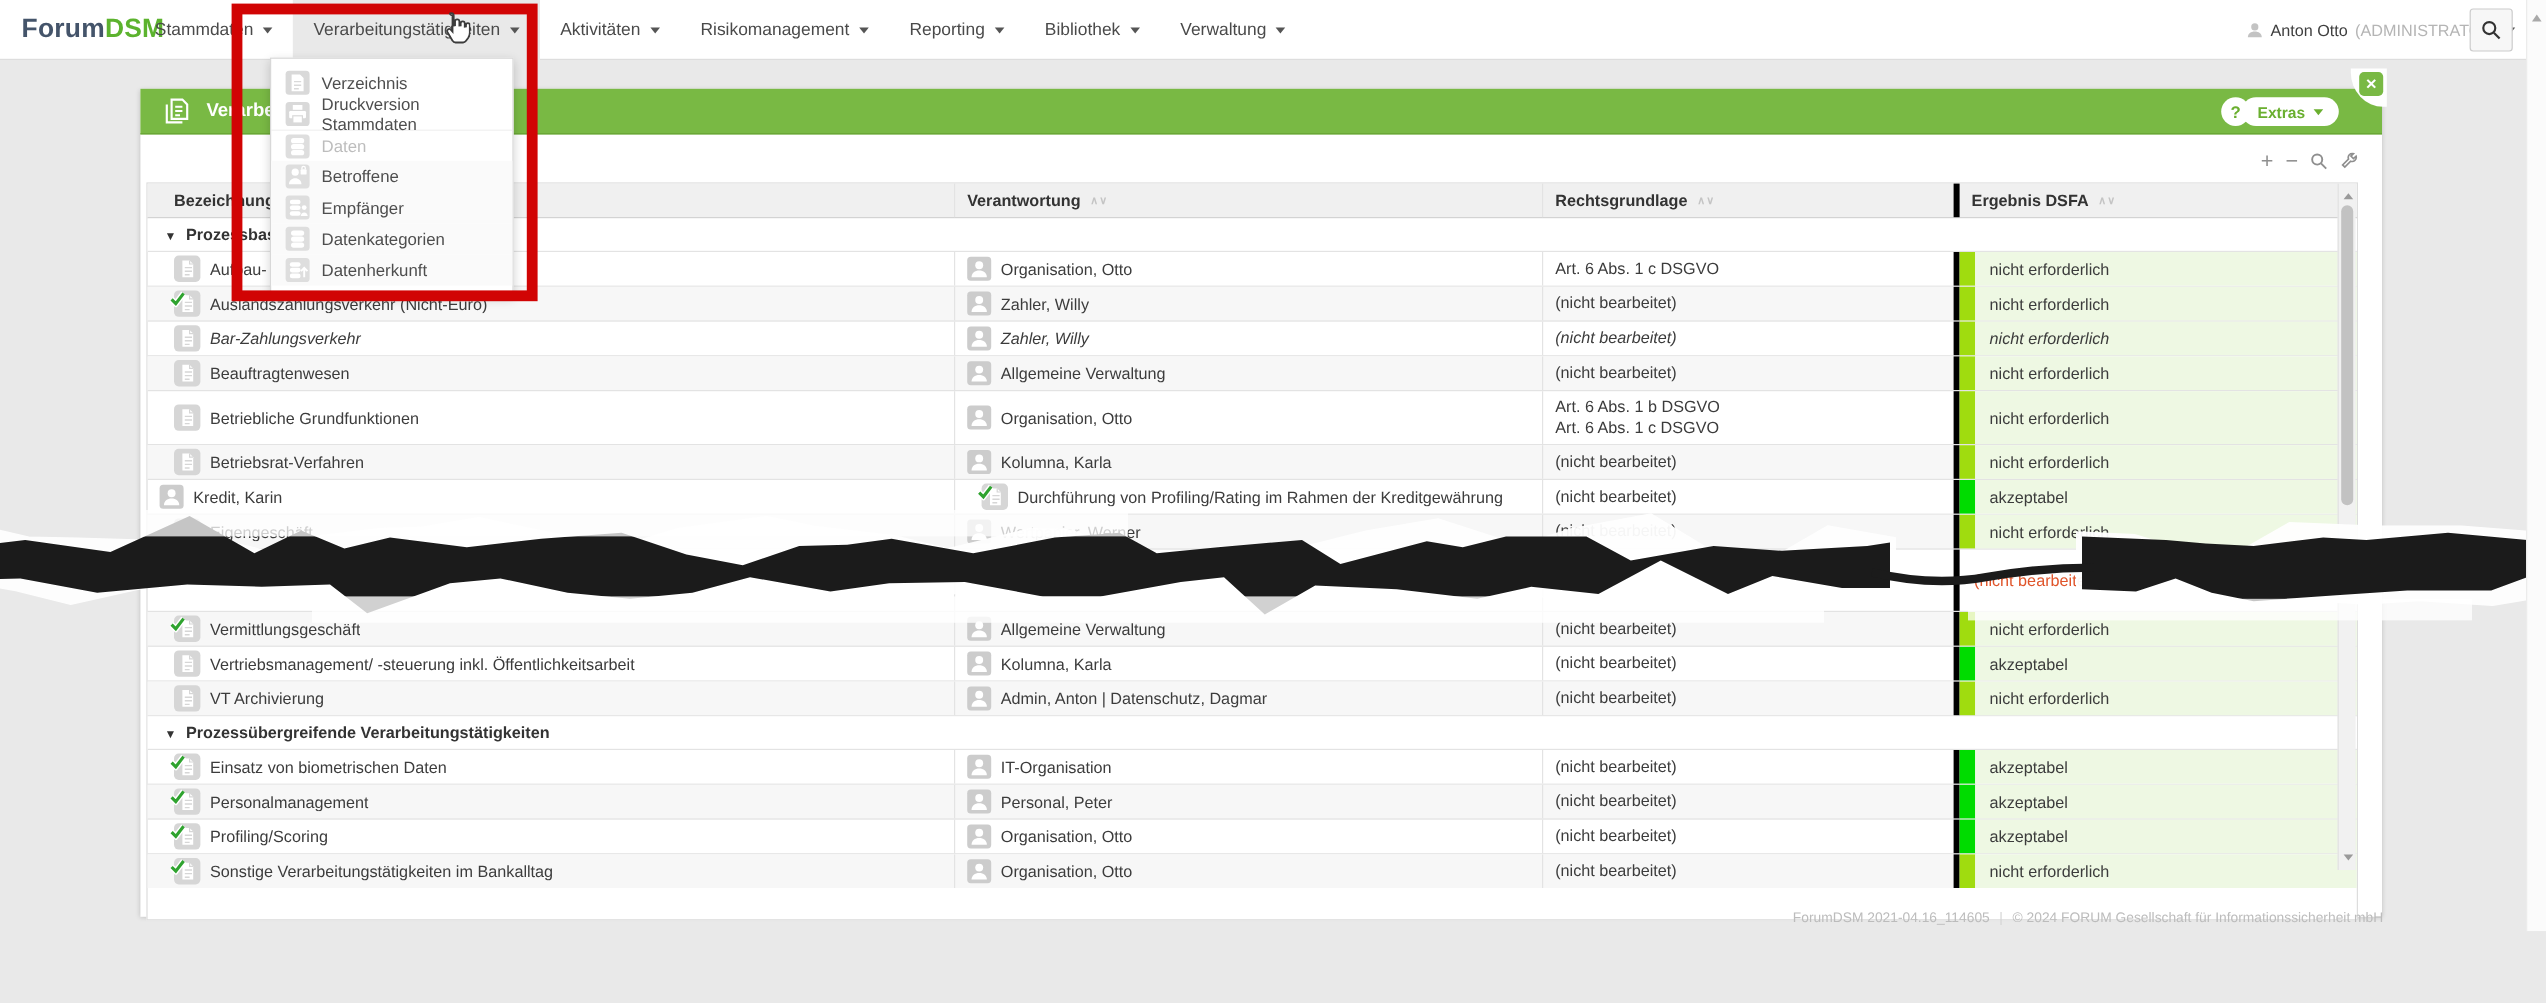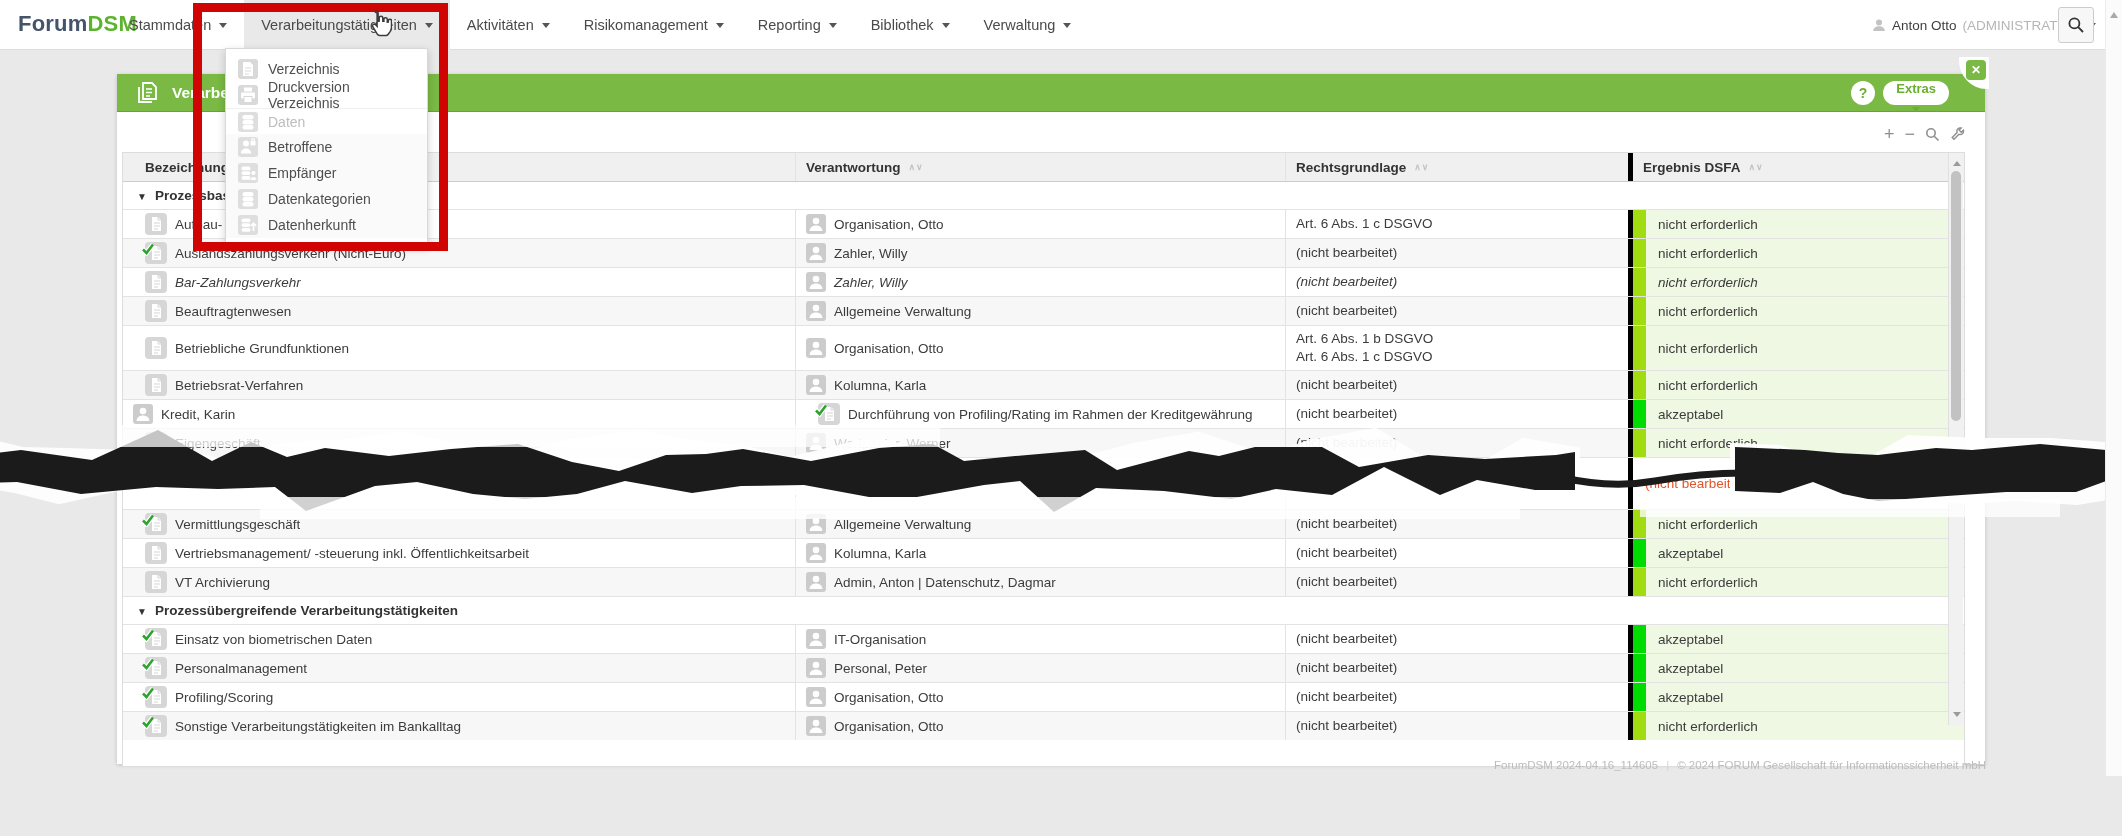--- a/index.html
+++ b/index.html
@@ -31,21 +31,21 @@
   
   .card{position:absolute;left:117px;top:74px;width:1868px;height:690px;background:#fff;
         box-shadow:0 1px 4px rgba(0,0,0,.18);z-index:1;}
   .phead{position:absolute;left:0;top:0;width:100%;height:38px;background:#79b944;border-bottom:1px solid #67a334;
          display:flex;align-items:center;color:#fff;}
   .phead-icon{margin-left:17px;}
   .phead-title{margin-left:12px;font-size:15.5px;font-weight:700;}
   .help{position:absolute;right:110px;top:7px;width:24px;height:24px;border-radius:50%;background:#fff;
         color:#6aaf2f;font-weight:700;font-size:14px;text-align:center;line-height:24px;cursor:pointer;}
   .extras{position:absolute;right:36px;top:7px;height:24px;background:#fff;border-radius:13px;padding:0 13px;
-          color:#6aaf2f;font-weight:700;font-size:13px;display:flex;align-items:center;gap:7px;cursor:pointer;flex-direction:column;}
+          color:#6aaf2f;font-weight:700;font-size:13px;display:flex;align-items:center;gap:7px;cursor:pointer;}
   .extras .caret{border-top-color:#6aaf2f;margin-top:4px;}
   .closer{position:absolute;right:-4px;top:-17px;width:30px;height:32px;background:#fff;
           border-radius:0 0 0 90%;display:flex;align-items:flex-start;justify-content:flex-end;cursor:pointer;z-index:5;}
   .closer span{display:block;width:20px;height:20px;margin:3px 3px 0 0;background:#79b944;border-radius:4px;
           color:#fff;font-size:12px;font-weight:700;text-align:center;line-height:20px;}
 
   .toolicons{position:absolute;right:20px;top:52px;display:flex;align-items:center;gap:10px;color:#8f8f8f;}
   .toolicons .t{font-size:18px;line-height:16px;cursor:pointer;}
 
   
@@ -691,38 +691,38 @@
     <svg width="17" height="14" viewBox="0 0 17 14">
         <rect x="0.5" y="0.5" width="16" height="13" fill="none" stroke="#555" stroke-width="1.4"></rect>
         <line x1="0.5" y1="4.5" x2="16.5" y2="4.5" stroke="#555" stroke-width="1.4"></line>
         <line x1="3" y1="7.5" x2="14" y2="7.5" stroke="#555" stroke-width="1.2"></line>
         <line x1="3" y1="10.5" x2="14" y2="10.5" stroke="#555" stroke-width="1.2"></line>
       </svg>
     <span>Vorschläge anzeigen</span>
   </div>
 
   <div class="footer">
-    <span>ForumDSM 2024-04.16_114605</span><span class="sep">|</span><span>© 2024 FORUM Gesellschaft für Informationssicherheit mbH</span>
+    <span>ForumDSM 2021-04.16_114605</span><span class="sep">|</span><span>© 2024 FORUM Gesellschaft für Informationssicherheit mbH</span>
   </div>
 
   <div class="menu" id="menu-root">
       <div class="mi">
      <span class="mico"><svg width="20" height="20" viewBox="0 0 20 20">
             <path d="M5 3h7l3 3v11H5z" fill="#fff"></path>
             <path d="M7 9h6M7 12h6M7 15h4" stroke="#d9d9d9" stroke-width="1.2"></path>
           </svg></span>
      <span>Verzeichnis</span>
       </div>
       <div class="mi">
      <span class="mico"><svg width="20" height="20" viewBox="0 0 20 20">
             <rect x="6" y="2.5" width="8" height="4" fill="#fff"></rect>
             <rect x="3" y="7.5" width="14" height="6" rx="1" fill="#fff"></rect>
             <rect x="6" y="11.5" width="8" height="6" fill="#fff" stroke="#d9d9d9"></rect>
           </svg></span>
-     <span>Druckversion Verzeichnis</span>
+     <span>Druckversion Stammdaten</span>
       </div>
       <div class="mi disabled">
      <span class="mico"><svg width="20" height="20" viewBox="0 0 20 20">
             <rect x="4.5" y="3" width="11" height="4.4" rx="2.2" fill="#fff"></rect>
             <rect x="4.5" y="8" width="11" height="4.4" rx="2.2" fill="#fff"></rect>
             <rect x="4.5" y="13" width="11" height="4.4" rx="2.2" fill="#fff"></rect>
           </svg></span>
      <span>Daten</span>
       </div>
       <div class="mi indent">

